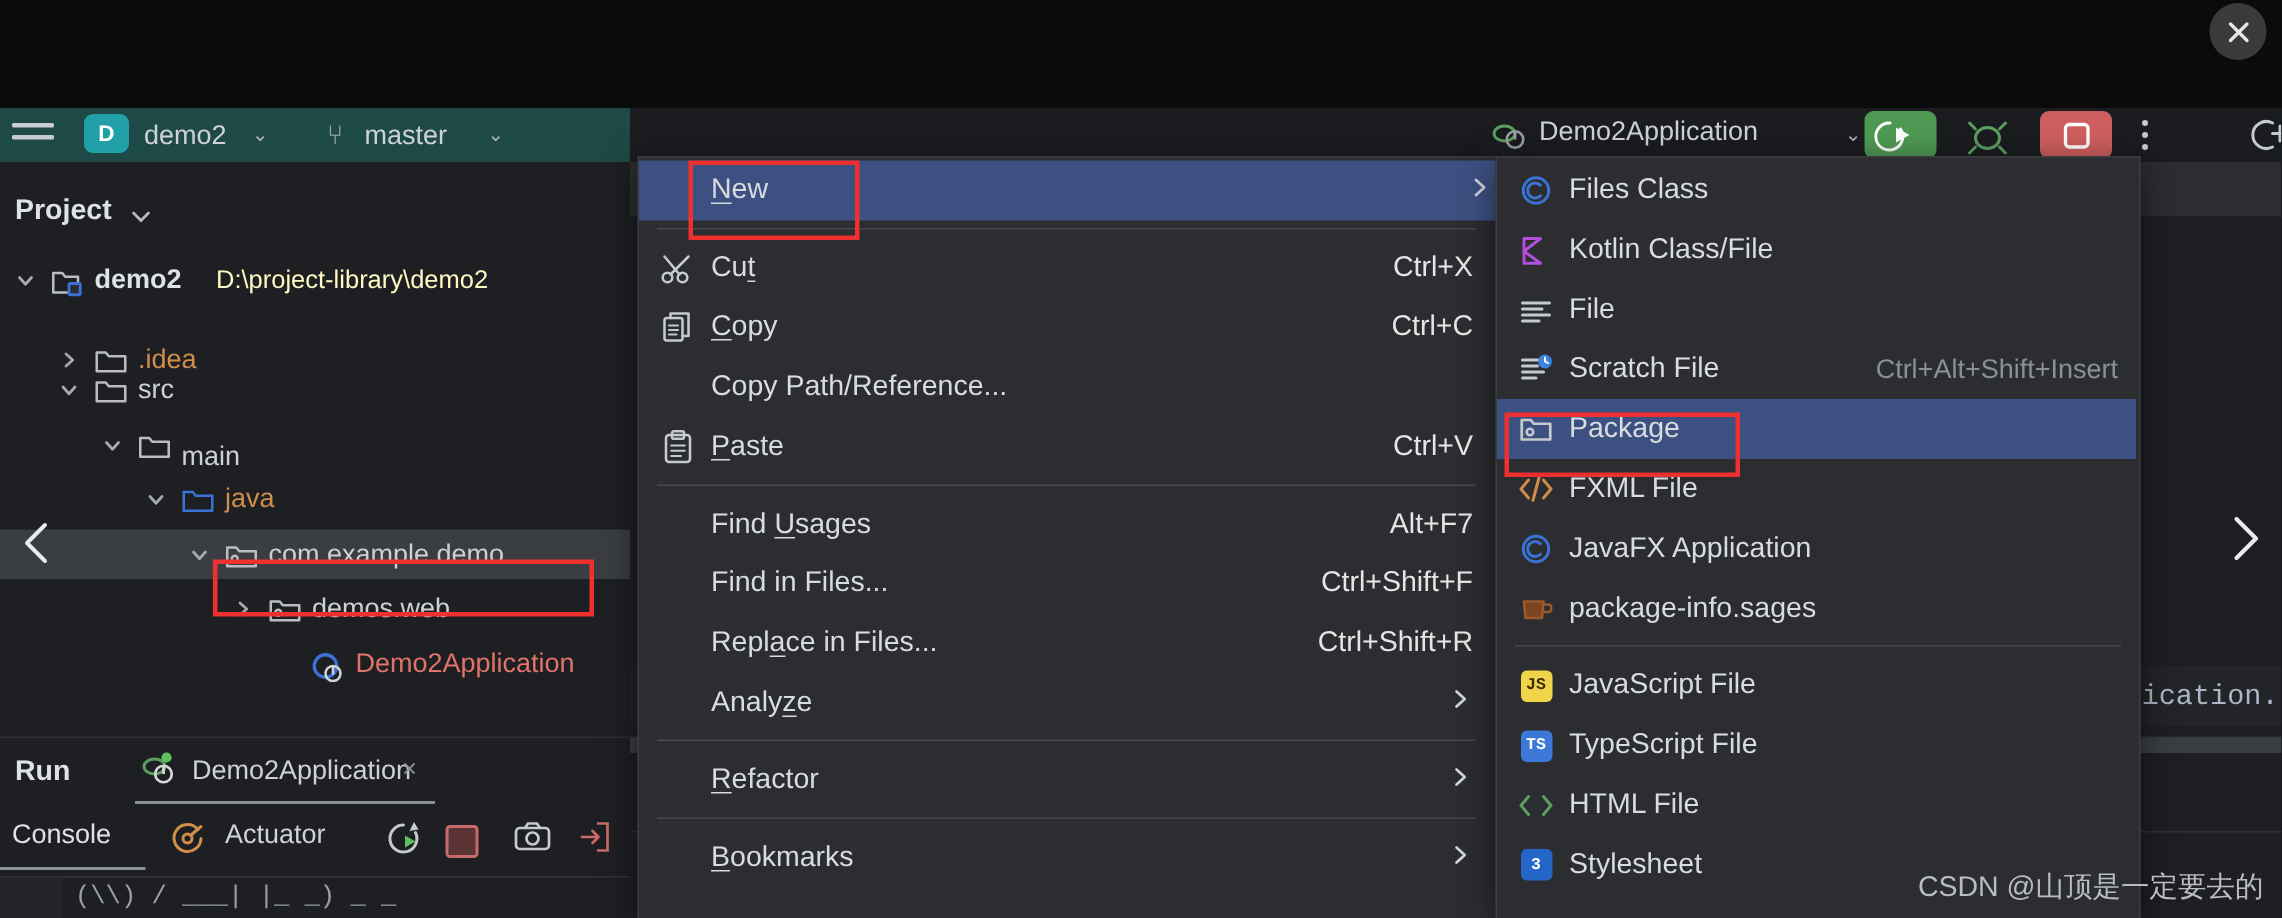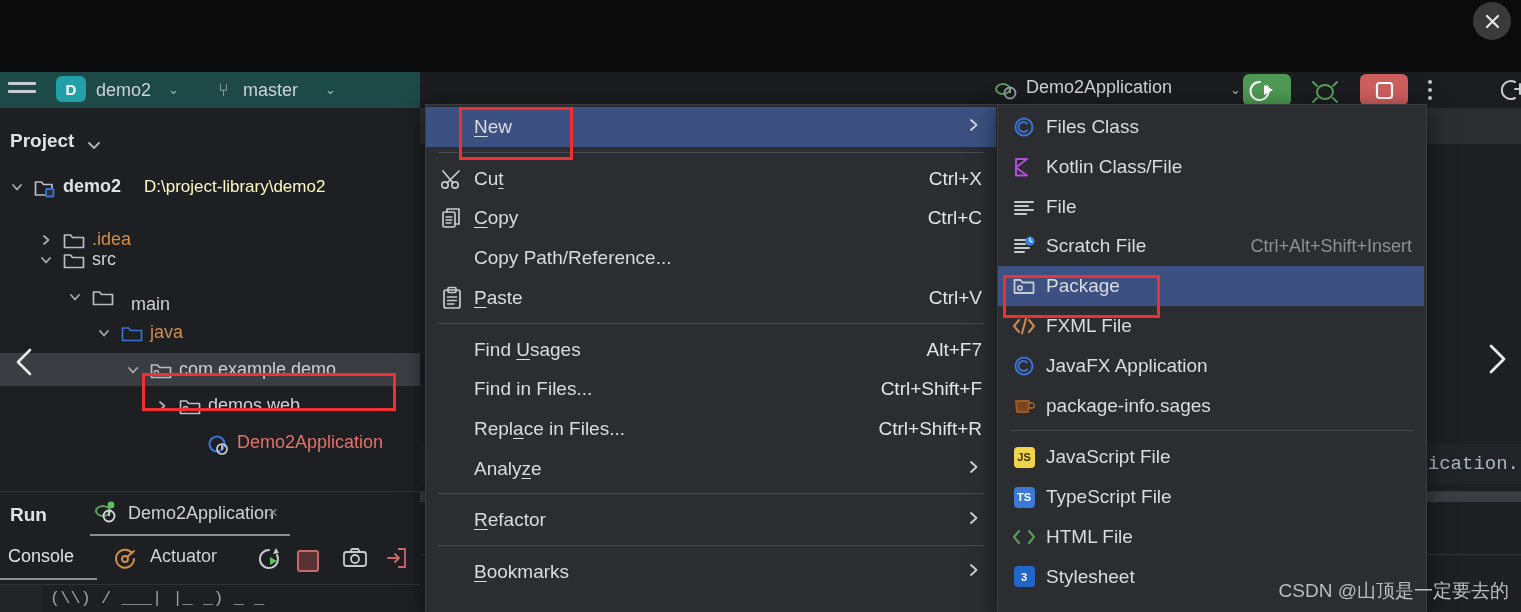--- a/index.html
+++ b/index.html
@@ -92,21 +92,21 @@
   .mi .marrow{position:absolute;right:16px;}
   .msep{position:absolute;left:12px;width:546px;height:1px;background:#46494e;}
   .u{text-decoration:underline;text-underline-offset:3px;}
 
   
   .submenu{position:absolute;left:997px;top:104px;width:428px;height:508px;background:#2b2d30;
            border:1px solid #3a3d42;box-shadow:0 5px 22px rgba(0,0,0,.55);overflow:hidden;}
   .si{position:absolute;left:0;width:426px;height:40px;display:flex;align-items:center;}
   .si.hl{background:#3c5182;}
   .si .sicon{position:absolute;left:14px;top:8px;width:24px;height:24px;
-             display:flex;align-items:center;justify-content:center;}
+             display:flex;align-items:center;justify-content:center;font-family:Liberation Mono, monospace;}
   .si .slabel{position:absolute;left:48px;font-size:19px;color:#d9dcdf;white-space:nowrap;}
   .si .skey{position:absolute;right:12px;font-size:18px;color:#8b9096;white-space:nowrap;}
   .ssep{position:absolute;left:12px;width:404px;height:1px;background:#46494e;}
 
   .badge{width:21px;height:21px;border-radius:4px;font-size:11px;font-weight:bold;
          display:flex;align-items:center;justify-content:center;color:#fff;}
 
   
   .redbox{position:absolute;border:3px solid #f03030;pointer-events:none;z-index:40;}
 
@@ -229,21 +229,21 @@
             </svg></span>
           <span class="tlabel" style="position: absolute; left: 92px; color: rgb(205, 209, 213);">src</span>
         </div>
         <div class="trow" style="top: 171.5px;">
           <span style="position: absolute; left: 68px; top: 10px;"><svg width="14" height="14" viewBox="0 0 14 14">
               <path d="M3 5 L7 9.5 L11 5" stroke="#a7abb0" stroke-width="1.8" fill="none" stroke-linecap="round" stroke-linejoin="round"></path>
             </svg></span>
           <span style="position: absolute; left: 92px; top: 9px;"><svg width="22" height="18" viewBox="0 0 22 18">
               <path d="M1.5 15.5 L1.5 3 L7.5 3 L9.5 5.5 L20.5 5.5 L20.5 15.5 Z" stroke="#b9bdc2" stroke-width="1.7" fill="none" stroke-linecap="round" stroke-linejoin="round"></path>
             </svg></span>
-          <span class="tlabel" style="position: absolute; left: 131px; color: rgb(205, 209, 213); margin-top: 17px;">main</span>
+          <span class="tlabel" style="position: absolute; left: 121px; color: rgb(205, 209, 213); margin-top: 17px;">main</span>
         </div>
         <div class="trow" style="top: 208px;">
           <span style="position: absolute; left: 97px; top: 10px;"><svg width="14" height="14" viewBox="0 0 14 14">
               <path d="M3 5 L7 9.5 L11 5" stroke="#a7abb0" stroke-width="1.8" fill="none" stroke-linecap="round" stroke-linejoin="round"></path>
             </svg></span>
           <span style="position: absolute; left: 121px; top: 9px;"><svg width="22" height="18" viewBox="0 0 22 18">
               <path d="M1.5 15.5 L1.5 3 L7.5 3 L9.5 5.5 L20.5 5.5 L20.5 15.5 Z" stroke="#3b72d6" stroke-width="1.7" fill="none" stroke-linecap="round" stroke-linejoin="round"></path>
             </svg></span>
           <span class="tlabel" style="position: absolute; left: 150px; color: rgb(207, 142, 74);">java</span>
         </div>
@@ -327,21 +327,21 @@
         <path d="M4 11 L15 11 M11 7 L15 11 L11 15" stroke="#c96a6a" stroke-width="1.8" fill="none" stroke-linecap="round" stroke-linejoin="round"></path>
       </svg>
     </div>
     <div class="console-body">
       <div class="console-gut"></div>
       <div class="console-txt">(\\)   /   ___| |_ _) _ _</div>
     </div>
   </div>
 
   <div class="ctxmenu" id="ctxmenu">
-      <div class="mi hl" style="top: 2px;">
+      <div class="mi hl" style="top: 2px; padding-left: 13px;">
         <span class="mlabel"><span><span class="u">N</span>ew</span></span>
         <span class="marrow"><svg width="12" height="16" viewBox="0 0 12 16">
             <path d="M3 3 L8.5 8 L3 13" stroke="#d0d4d8" stroke-width="1.8" fill="none" stroke-linecap="round" stroke-linejoin="round"></path>
           </svg></span>
       </div>
       <div class="msep" style="top: 46.7px;"></div>
       <div class="mi" style="top: 53.7px;">
         <span class="micon"><svg width="24" height="24" viewBox="0 0 24 24">
             <circle cx="5" cy="18" r="3.2" stroke="#c6cacd" stroke-width="1.7" fill="none"></circle>
             <circle cx="15" cy="18" r="3.2" stroke="#c6cacd" stroke-width="1.7" fill="none"></circle>

